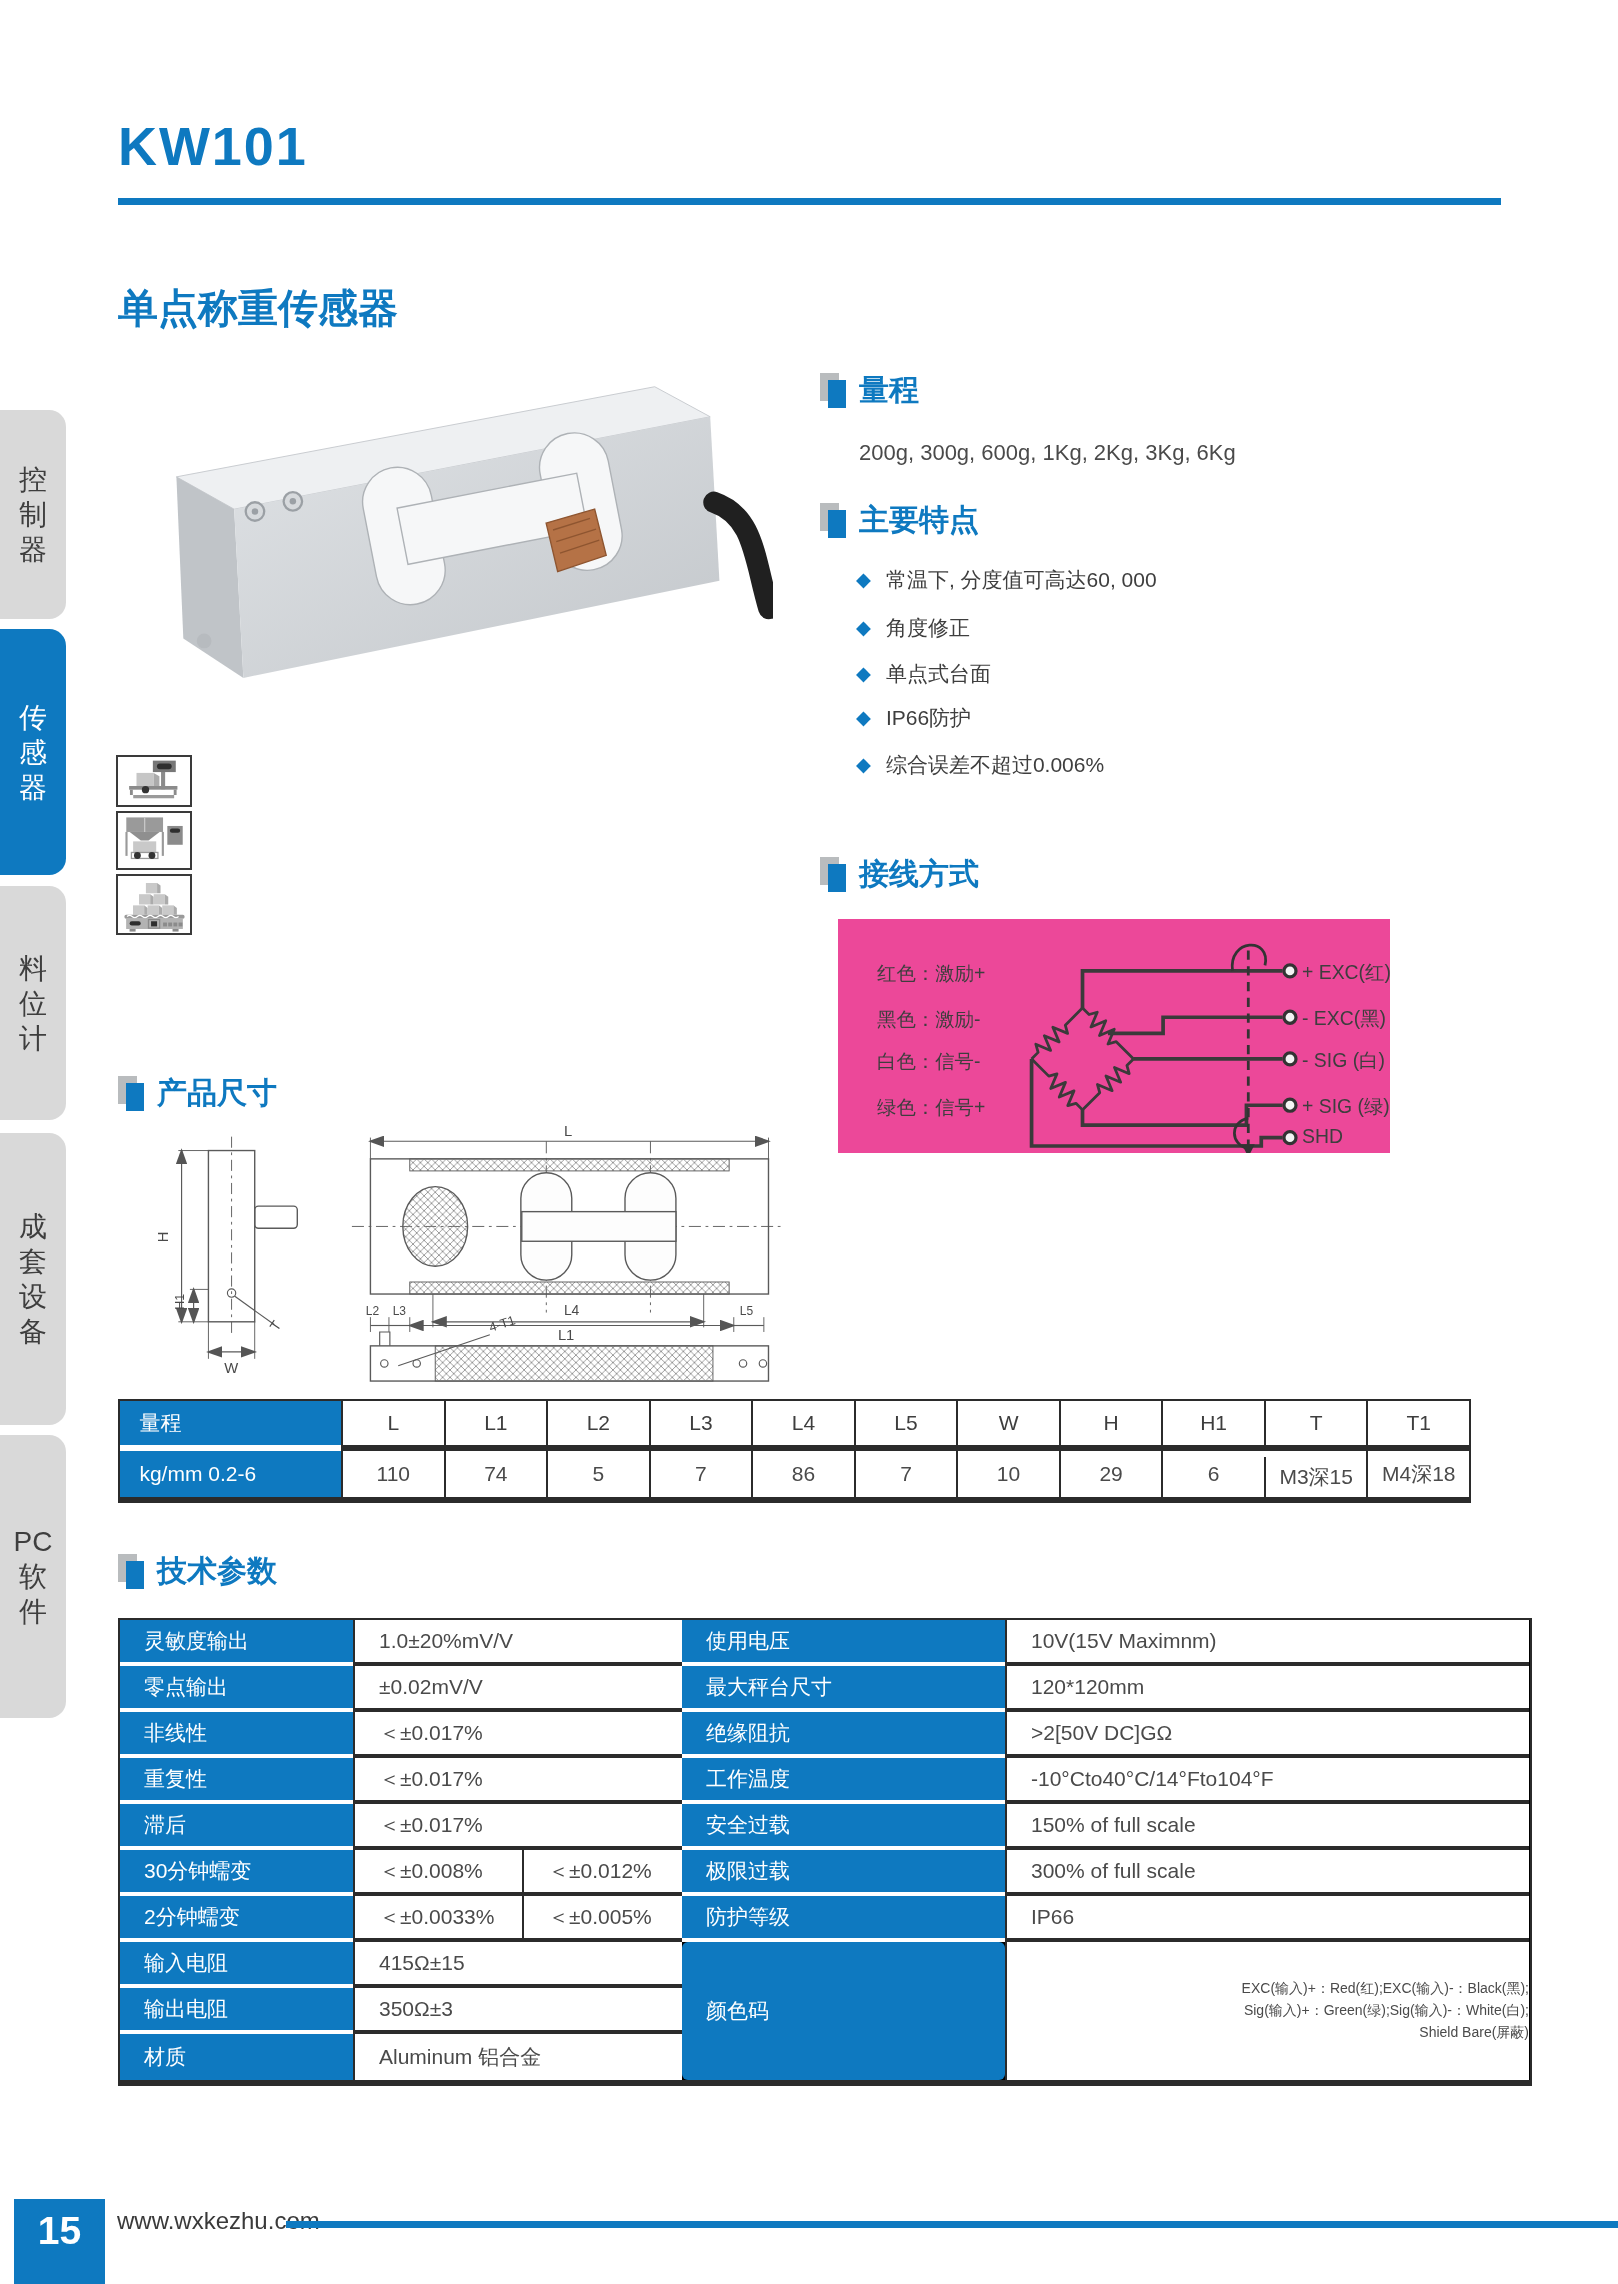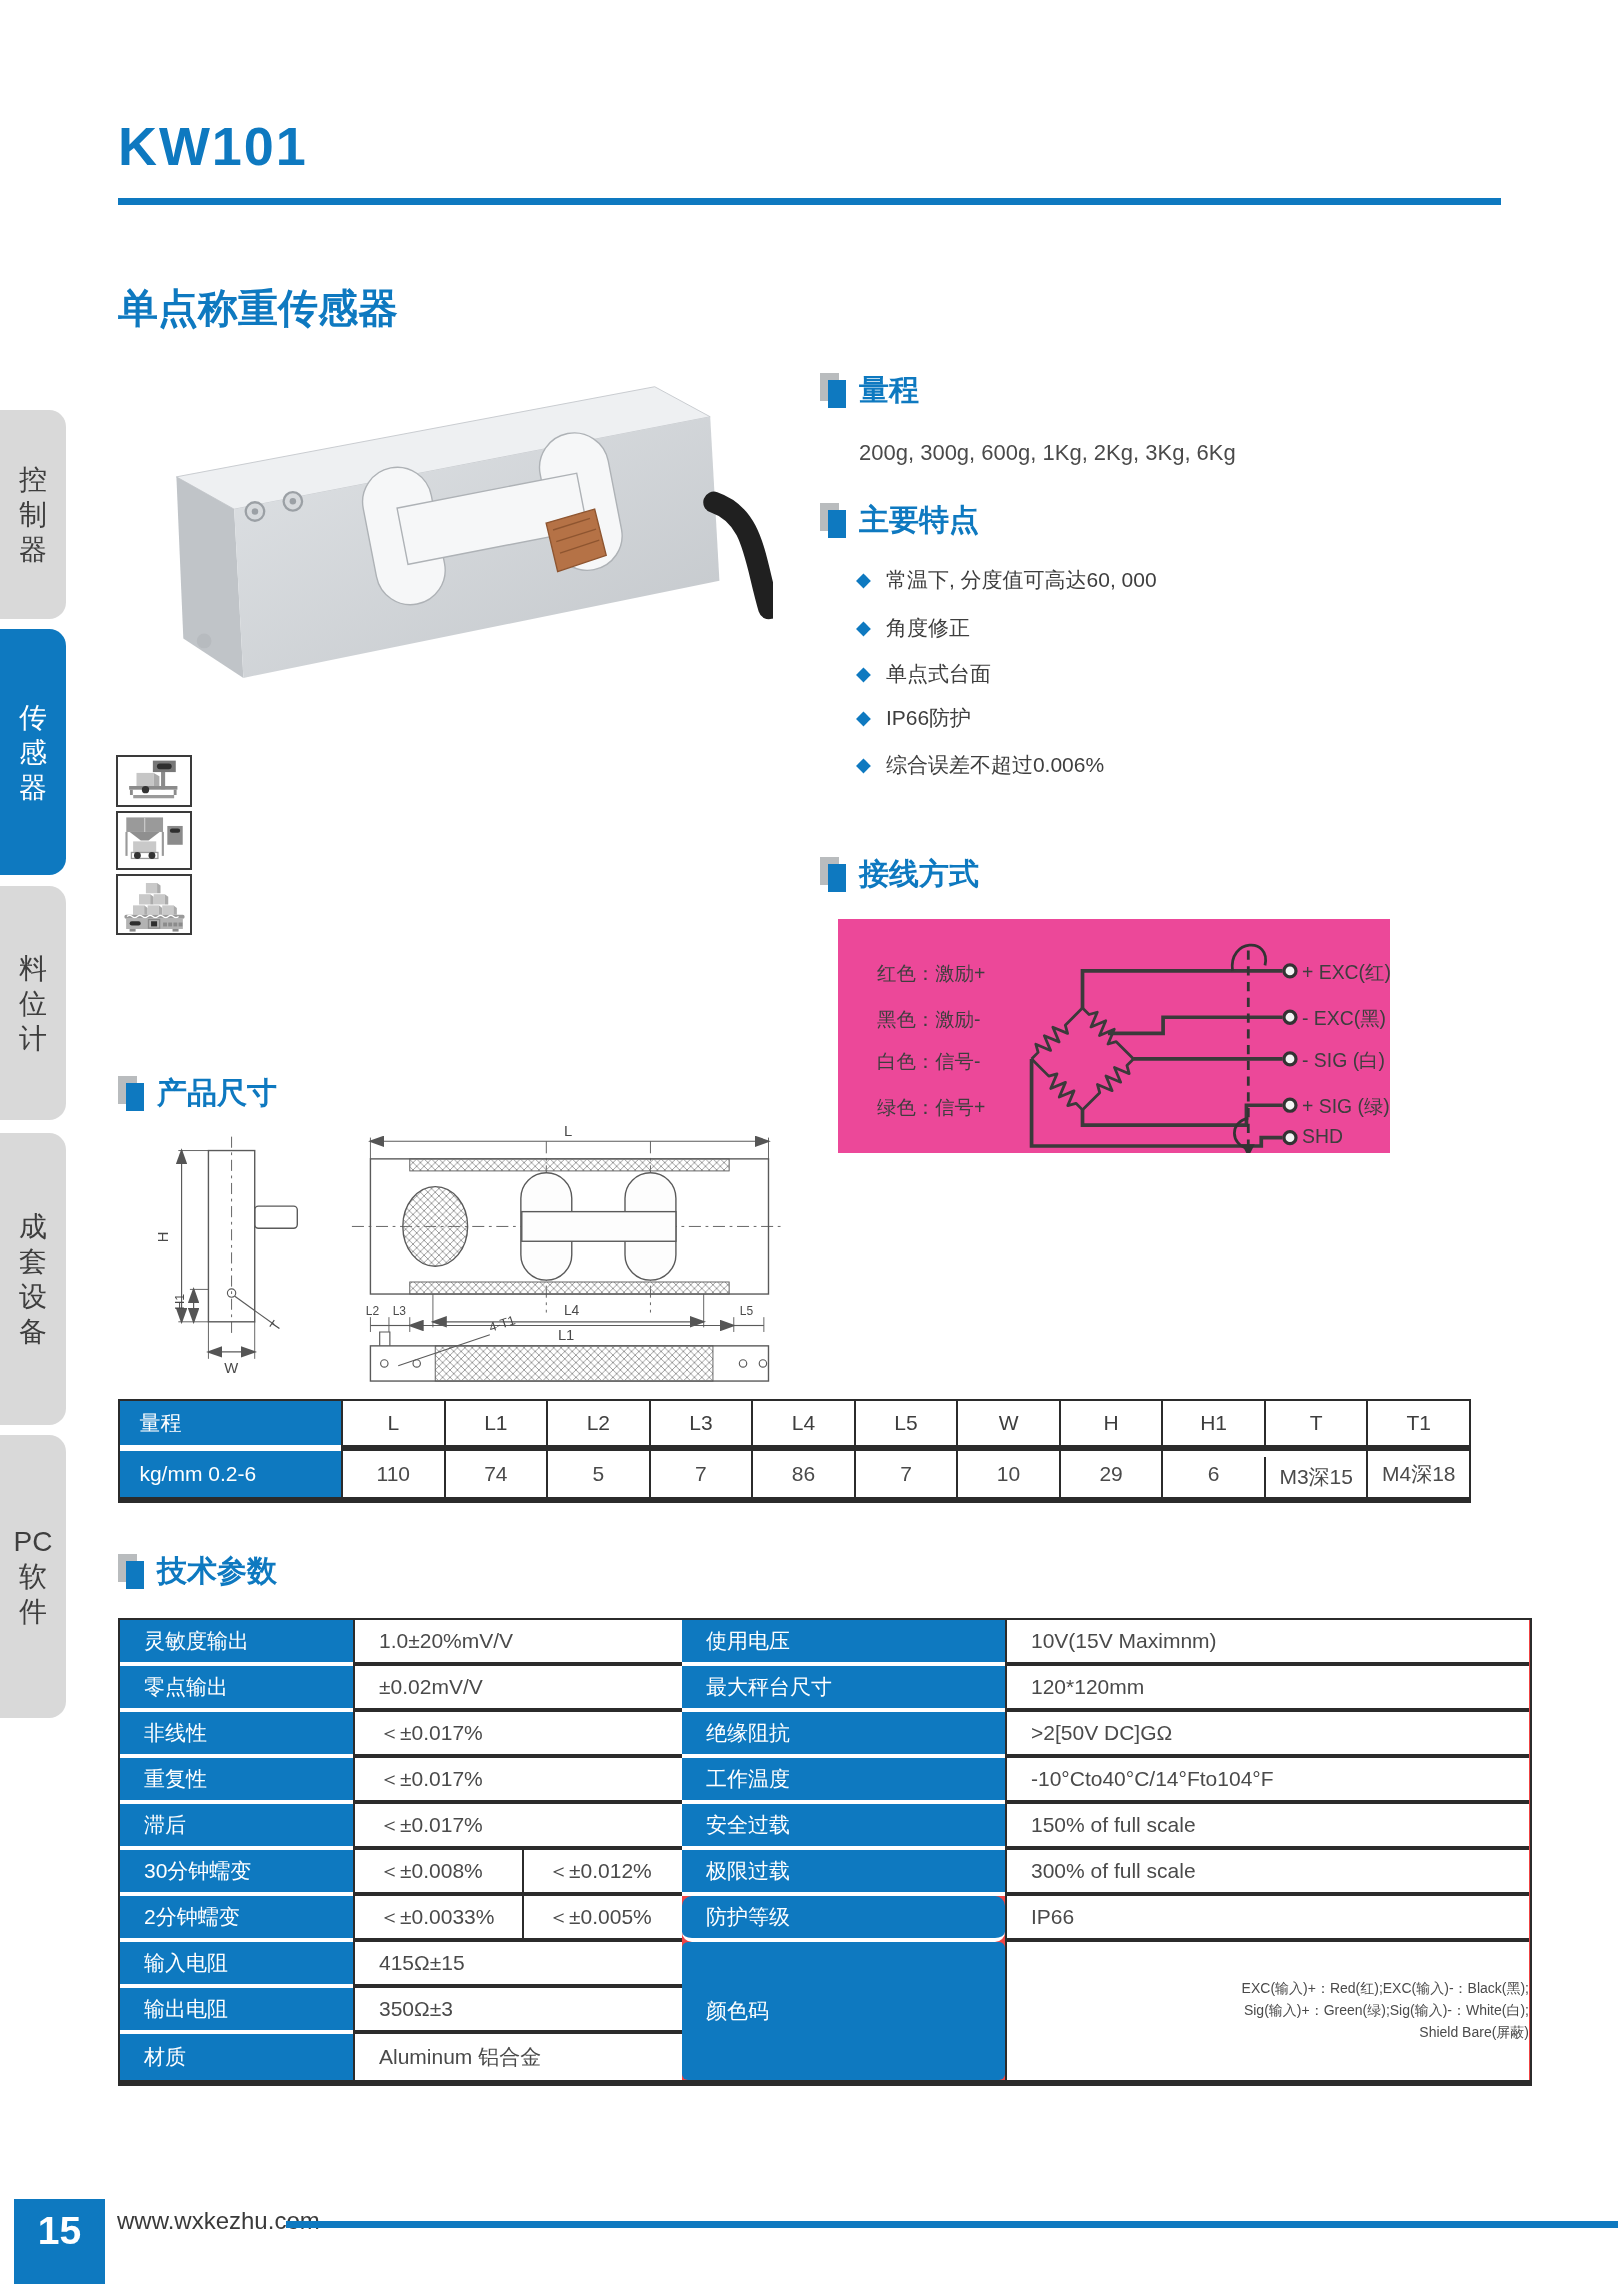--- a/index.html
+++ b/index.html
@@ -92,21 +92,21 @@
   .dim-table .sep-r{background:var(--dark);grid-column:2/13;}
 
   
   .spec-table{
     position:absolute;left:118px;top:1618px;width:1414px;
     display:grid;
     grid-template-columns:233px 169px 160px 323px 524px;
     grid-template-rows:repeat(10,46px);
     border:2.8px solid var(--dark);
     border-bottom-width:6.5px;
-    background:#ef4444;
+    background:#000000;
   }
   .spec-table .cell{display:flex;align-items:center;padding-left:24px;}
   .spec-table .bl{
     background:var(--accent);color:#fff;font-size:21px;
     border-bottom:4.6px solid #fff;
   }
   .spec-table .wl{
     background:#fff;color:var(--val);font-size:21px;
     border-bottom:4.6px solid var(--dark);
     border-left:2.8px solid var(--dark);
@@ -497,21 +497,21 @@
 
   <div class="cell bl c1" style="grid-row:6;">30分钟蠕变</div>
   <div class="cell wl c2" style="grid-row:6;">＜±0.008%</div>
   <div class="cell wl c3" style="grid-row:6;">＜±0.012%</div>
   <div class="cell bl c4" style="grid-row:6;">极限过载</div>
   <div class="cell wl c5" style="grid-row:6;">300% of full scale</div>
 
   <div class="cell bl c1" style="grid-row:7;">2分钟蠕变</div>
   <div class="cell wl c2" style="grid-row:7;">＜±0.0033%</div>
   <div class="cell wl c3" style="grid-row:7;">＜±0.005%</div>
-  <div class="cell bl c4" style="grid-row:7;border-radius:10px;">防护等级</div>
+  <div class="cell bl c4" style="grid-row:7;">防护等级</div>
   <div class="cell wl c5" style="grid-row:7;">IP66</div>
 
   <div class="cell bl c1" style="grid-row:8;">输入电阻</div>
   <div class="cell wl c23" style="grid-row:8;">415Ω±15</div>
   <div class="cell bl c4 last" style="grid-row:8/11;border-radius:6px;">颜色码</div>
   <div class="cell wl c5 last multiline" style="grid-row:8/11;">
     <div>EXC(输入)+：Red(红);EXC(输入)-：Black(黑);</div>
     <div>Sig(输入)+：Green(绿);Sig(输入)-：White(白);</div>
     <div>Shield Bare(屏蔽)</div>
   </div>

